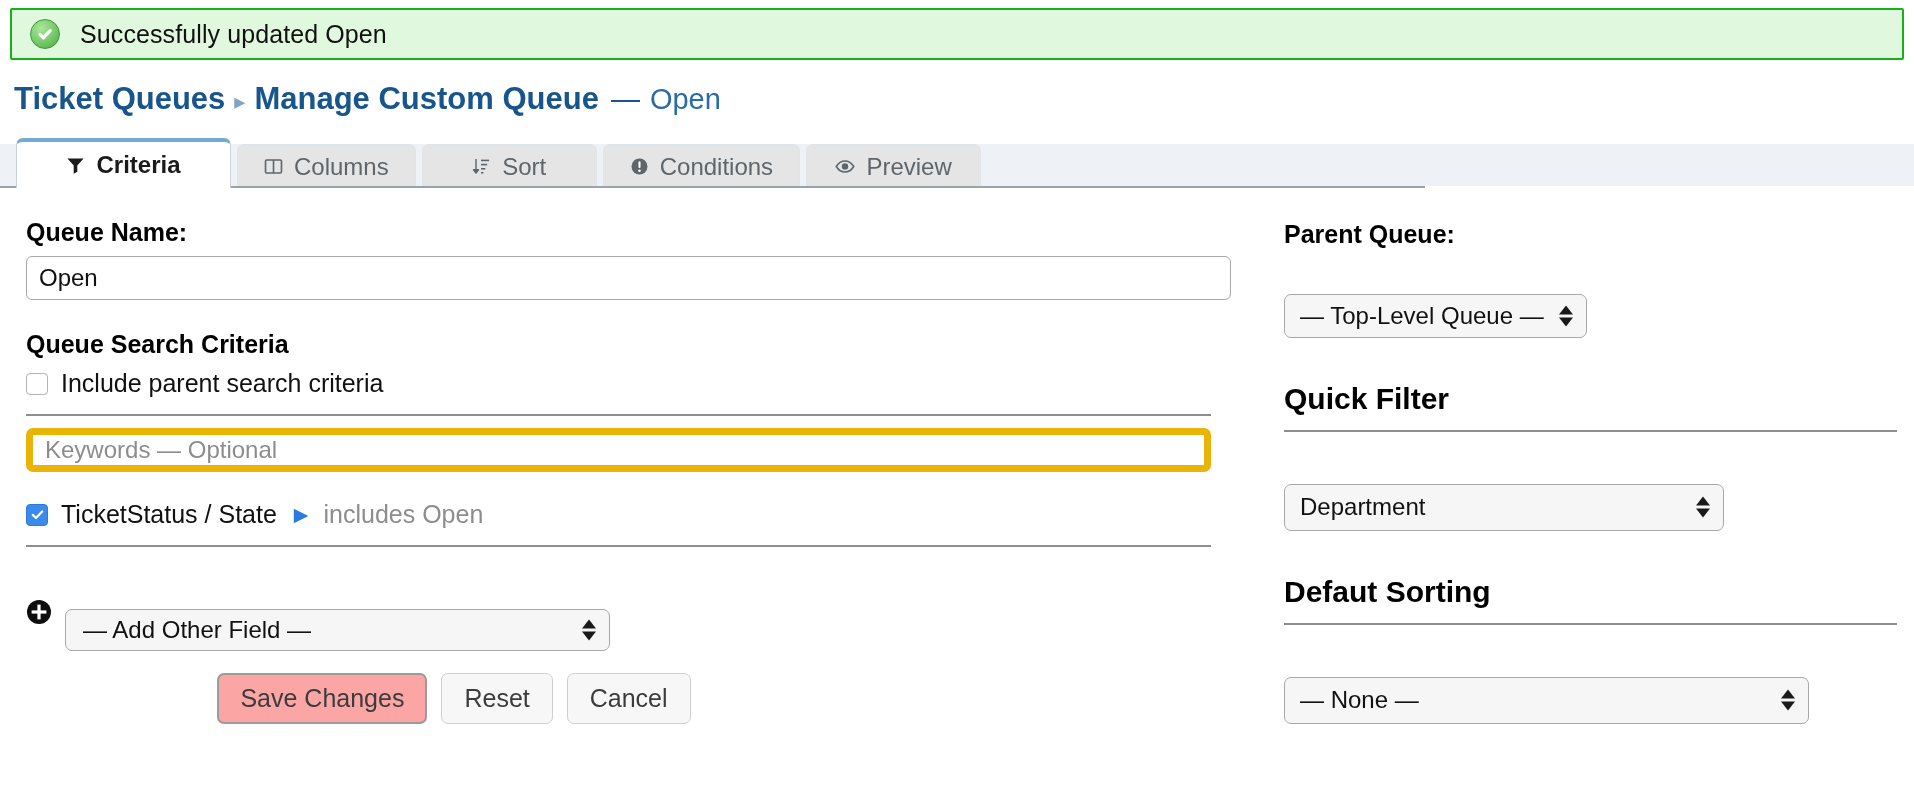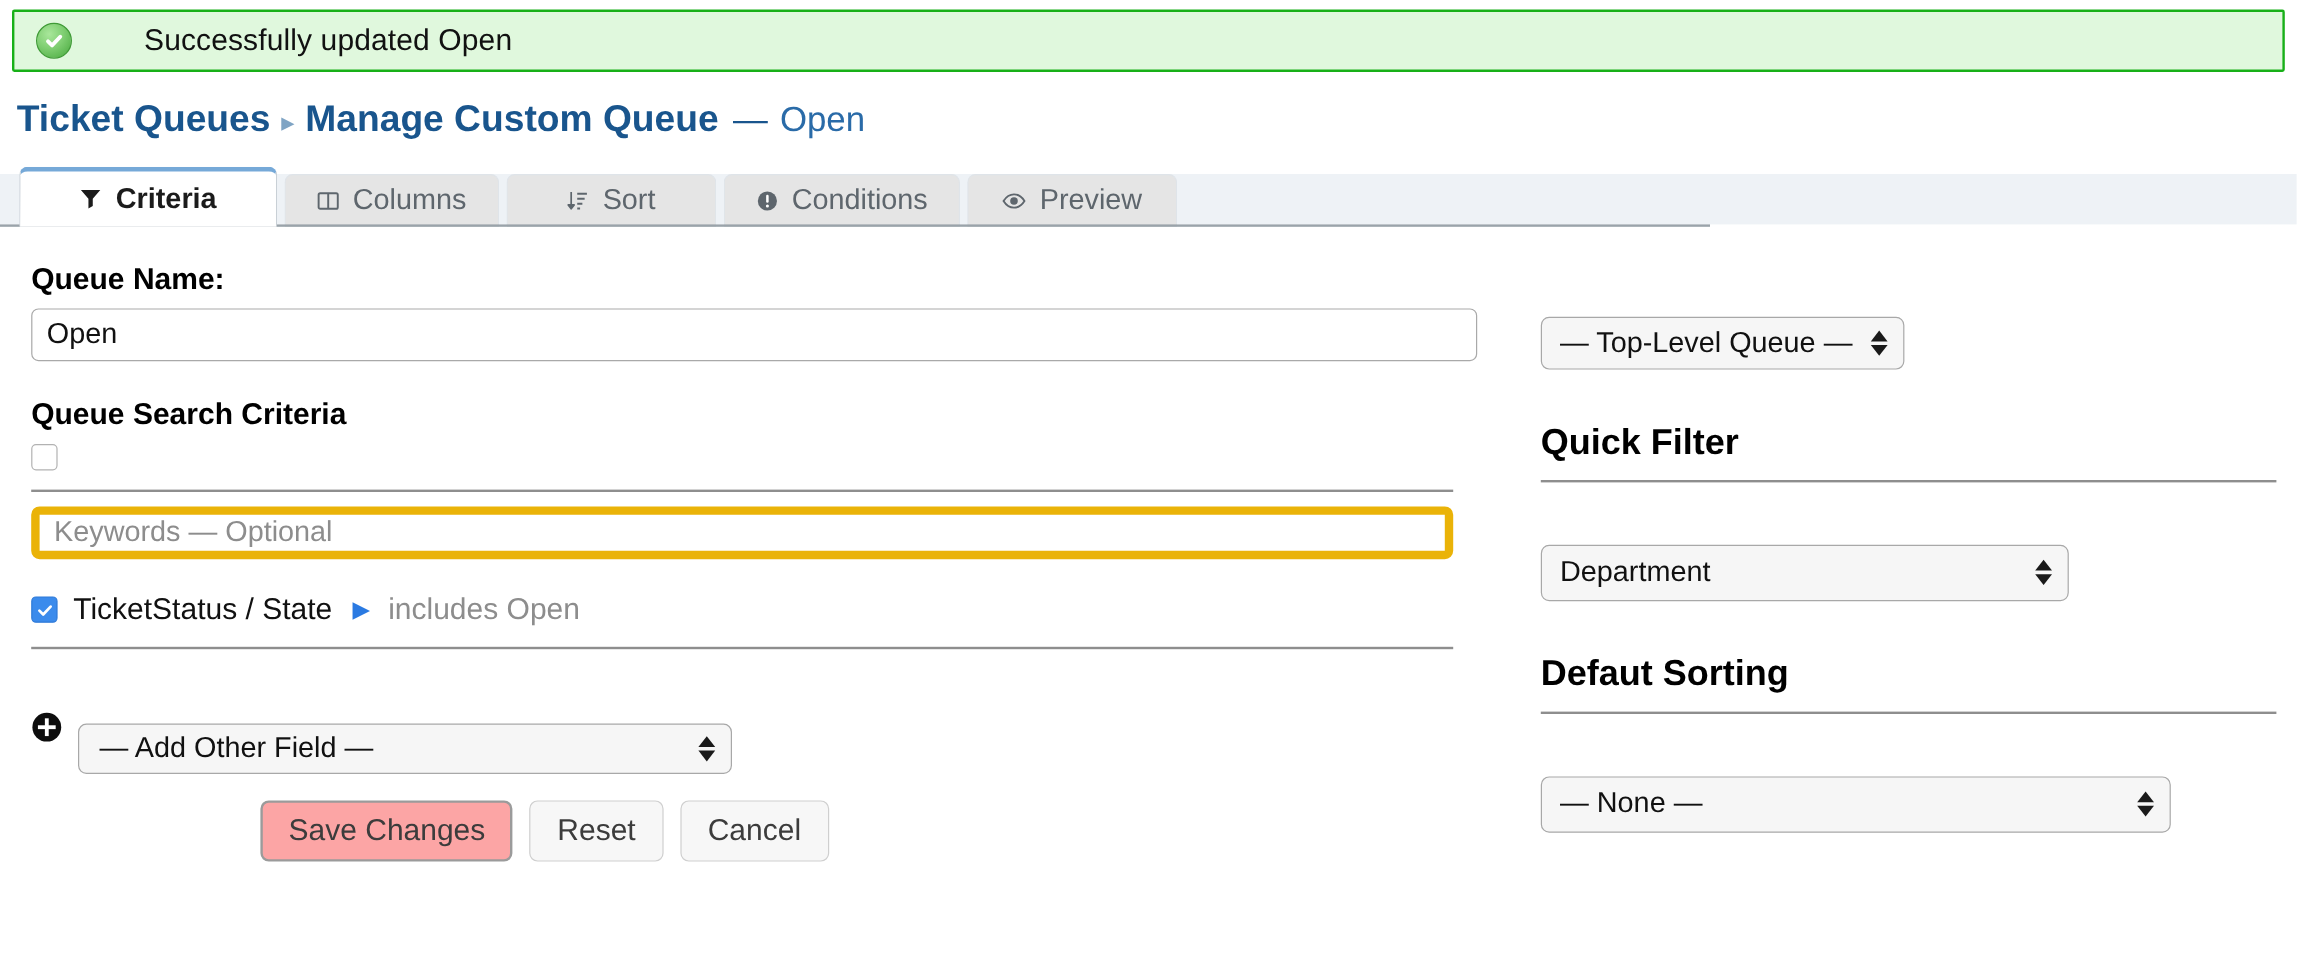--- a/index.html
+++ b/index.html
@@ -15,21 +15,20 @@
   
   .alert {
     margin: 8px 10px 0 10px;
     height: 52px;
     background: #e0f8dd;
     border: 2px solid #18b018;
     border-radius: 2px;
     display: flex;
     align-items: center;
     padding: 0 18px;
-    gap: 40px;
   }
   .alert-icon {
     width: 30px; height: 30px;
     border-radius: 50%;
     background: radial-gradient(circle at 36% 30%, #a9e79b 0%, #7fce72 45%, #46a83c 100%);
     border: 1px solid #3f9a36;
     display: flex; align-items: center; justify-content: center;
     flex: none;
     margin-right: 20px;
   }
@@ -128,20 +127,21 @@
     z-index: 4;
     min-width: 215px;
   }
   .tab .ticon { display: flex; align-items: center; }
   .tab svg { display: block; }
 
   
   .content {
     display: flex;
     padding: 0 0 0 0;
+    align-items: flex-end;
   }
   .col-left {
     width: 1232px;
     padding: 30px 0 0 26px;
   }
   .col-right {
     width: 682px;
     padding: 30px 0 0 52px;
   }
 
@@ -396,20 +396,21 @@
 
   <div class="col-left">
 
     <label class="lbl-bold">Queue Name:</label>
     <input class="text-input" type="text" value="Open" style="">
 
     <div class="sec-head">Queue Search Criteria</div>
 
     <div class="chkrow">
       <span class="chk"></span>
+      <span class="lab">Include parent search criteria</span>
     </div>
 
     <div class="hrule"></div>
 
     <input class="kw-input" type="text" placeholder="Keywords — Optional" style="">
 
     <div class="crit-row">
       <span class="chk checked">
         <svg width="15" height="15" viewBox="0 0 16 16">
           <path d="M3 8.4 L6.4 11.8 L13 4.8" fill="none" stroke="#ffffff" stroke-width="2.4" stroke-linecap="round" stroke-linejoin="round"></path>
@@ -441,20 +442,21 @@
 
     <div class="btnbar">
       <button class="btn primary">Save Changes</button>
       <button class="btn">Reset</button>
       <button class="btn">Cancel</button>
     </div>
   </div>
 
   <div class="col-right">
 
+    <label class="lbl-bold">Parent Queue:</label>
     <div class="r-select-wrap" style="margin-top:9px;">
       <span class="sel w-parent">
         <span>— Top-Level Queue —</span>
         <span class="arrows">
             <i class="up"></i>
             <i class="dn"></i>
           </span>
       </span>
     </div>
 

